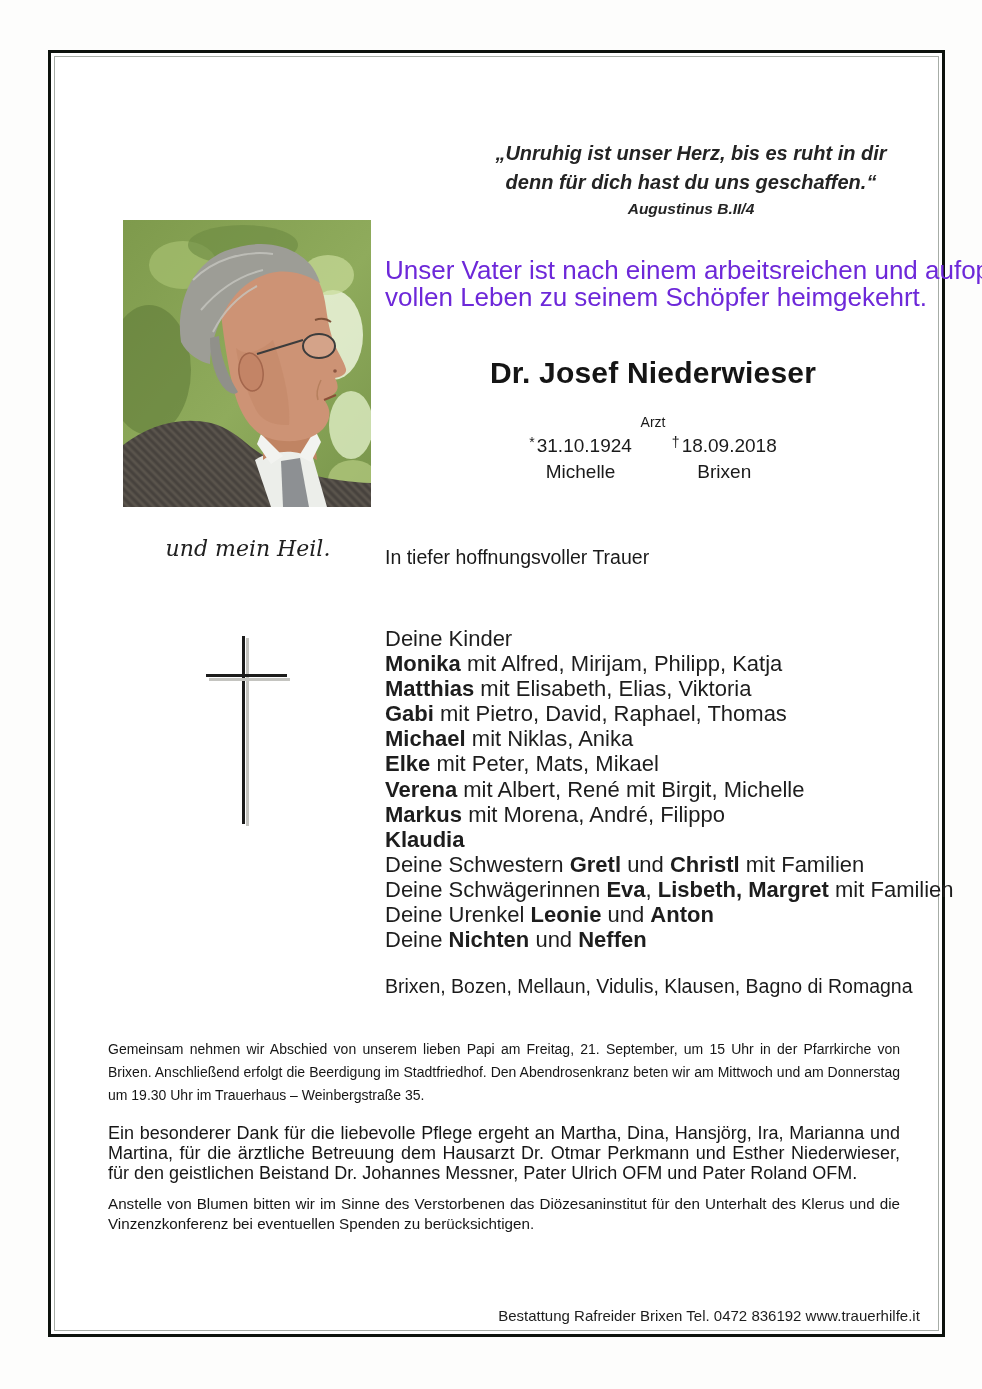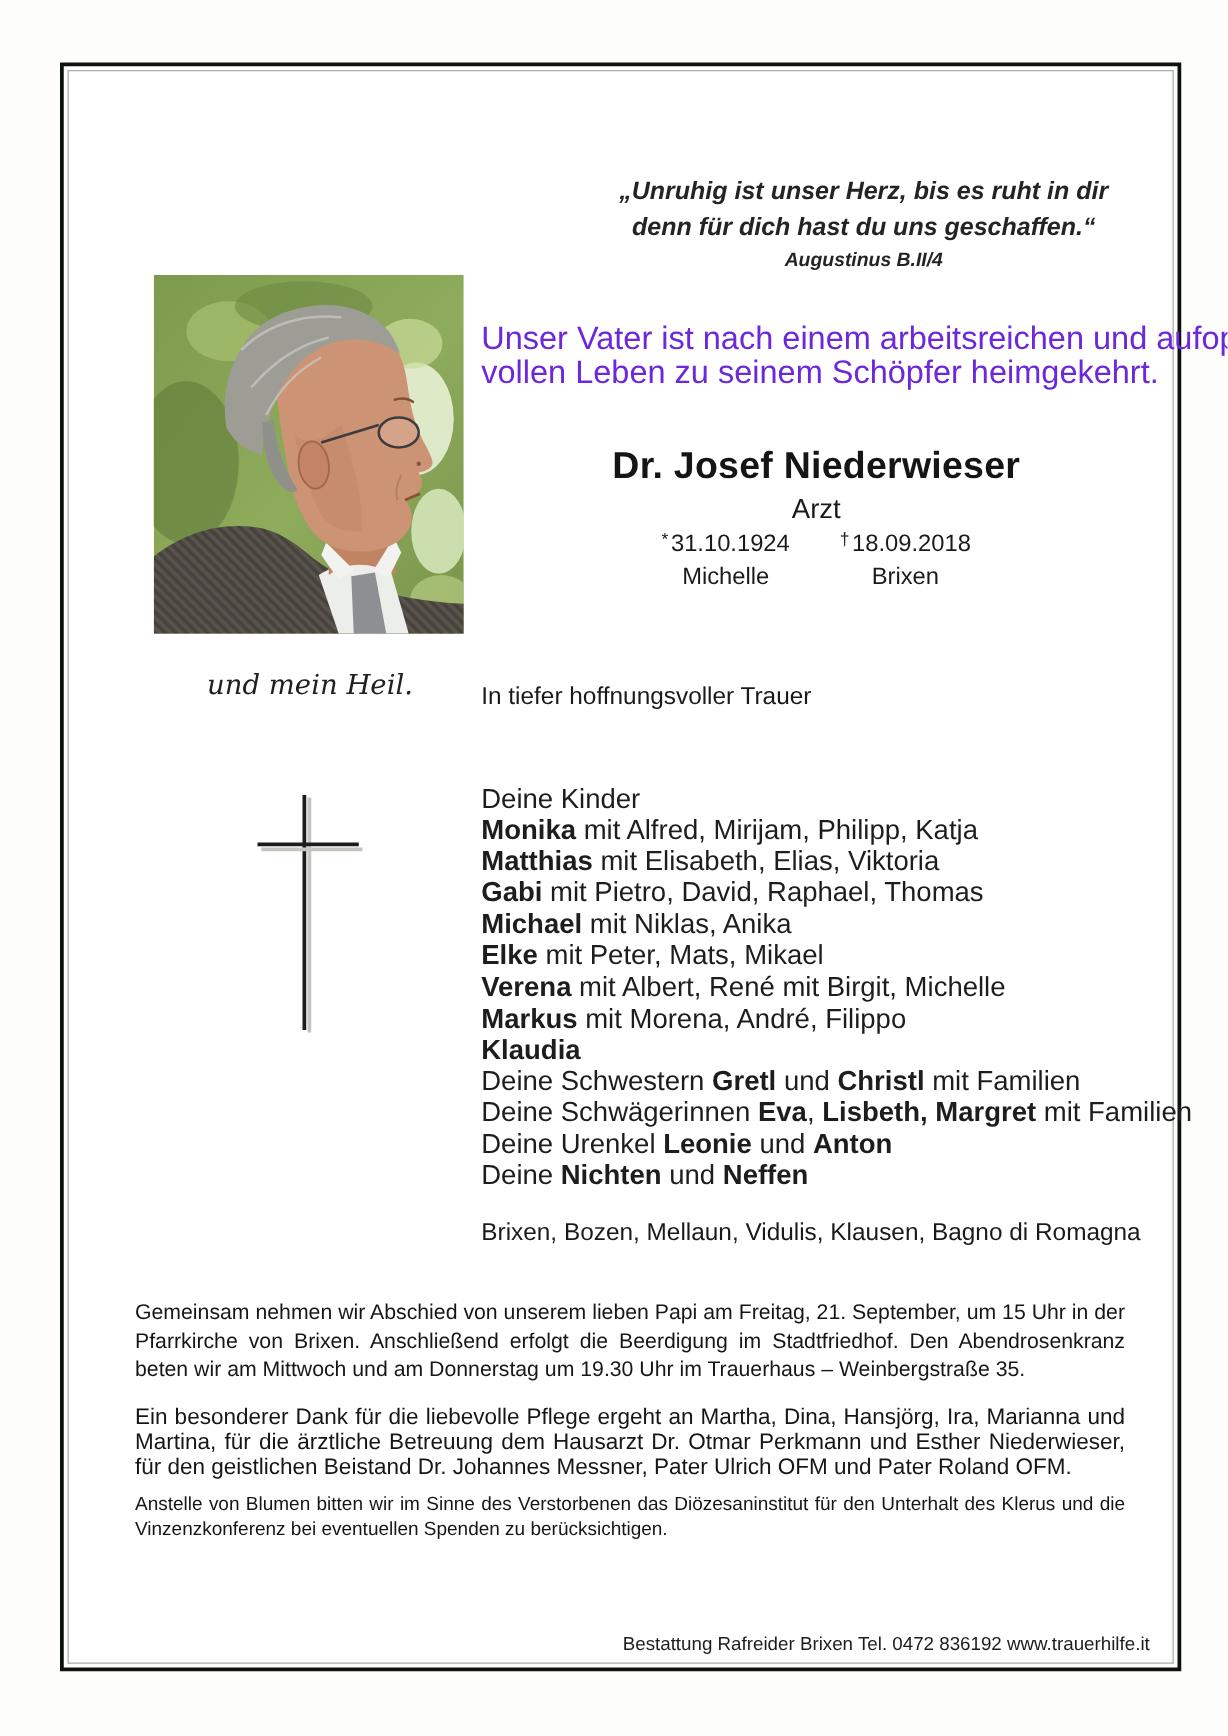--- a/index.html
+++ b/index.html
@@ -18,21 +18,21 @@
   .photo{left:72px;top:167px;width:248px;height:287px;}
   .photo svg{display:block;width:100%;height:100%;}
 
   
   .intro{left:334px;top:204px;width:560px;font-size:26px;line-height:27px;color:#6d28d9;}
   .intro div{white-space:nowrap;}
 
   
   .nameblock{left:342px;top:303px;width:520px;text-align:center;}
   .deceased-name{font-size:30px;font-weight:700;letter-spacing:.2px;color:#151515;}
-  .profession{font-size:22px;margin-top:4px;}
+  .profession{font-size:14px;margin-top:24px;}
   .dates{display:flex;justify-content:center;gap:40px;margin-top:5px;font-size:19px;align-items:center;}
   .dates .sym{font-size:14px;position:relative;top:-5px;margin-right:2px;}
   .dates .col{text-align:center;}
   .dates .place{margin-top:4px;}
 
   
   .psalm{left:42px;top:479px;width:310px;text-align:center;font-family:"DejaVu Serif",serif;font-style:italic;font-size:22px;line-height:33px;color:#202020;}
 
   
   .mourning{left:334px;top:493px;font-size:19.5px;}
@@ -41,21 +41,21 @@
   .cross-v{left:191px;top:583px;width:3px;height:188px;background:#1c1c1c;box-shadow:4px 2px 0 #c4c4c0;}
   .cross-h{left:155px;top:621px;width:81px;height:3px;background:#1c1c1c;box-shadow:3px 4px 0 #c4c4c0;}
 
   
   .family{left:334px;top:573px;width:570px;font-size:22px;line-height:25.1px;color:#1d1d1d;}
   .family .b{font-weight:700;}
 
   .places{left:334px;top:922px;font-size:19.5px;white-space:nowrap;}
 
   
-  .p1{left:57px;top:985px;width:792px;font-size:17px;line-height:23px;text-align:justify;color:#161616;}
+  .p1{left:57px;top:985px;width:792px;font-size:14px;line-height:23px;text-align:justify;color:#161616;}
   .p2{left:57px;top:1070px;width:792px;font-size:18px;line-height:20px;text-align:justify;color:#161616;}
   .p3{left:57px;top:1141px;width:792px;font-size:15.2px;line-height:20px;text-align:justify;color:#161616;}
 
   .footer{left:408px;top:1254px;width:500px;text-align:center;font-size:15px;color:#1d1d1d;white-space:nowrap;}
 </style>
 </head>
 <body>
 
 <div class="card">
   <div class="inner-frame"></div>

